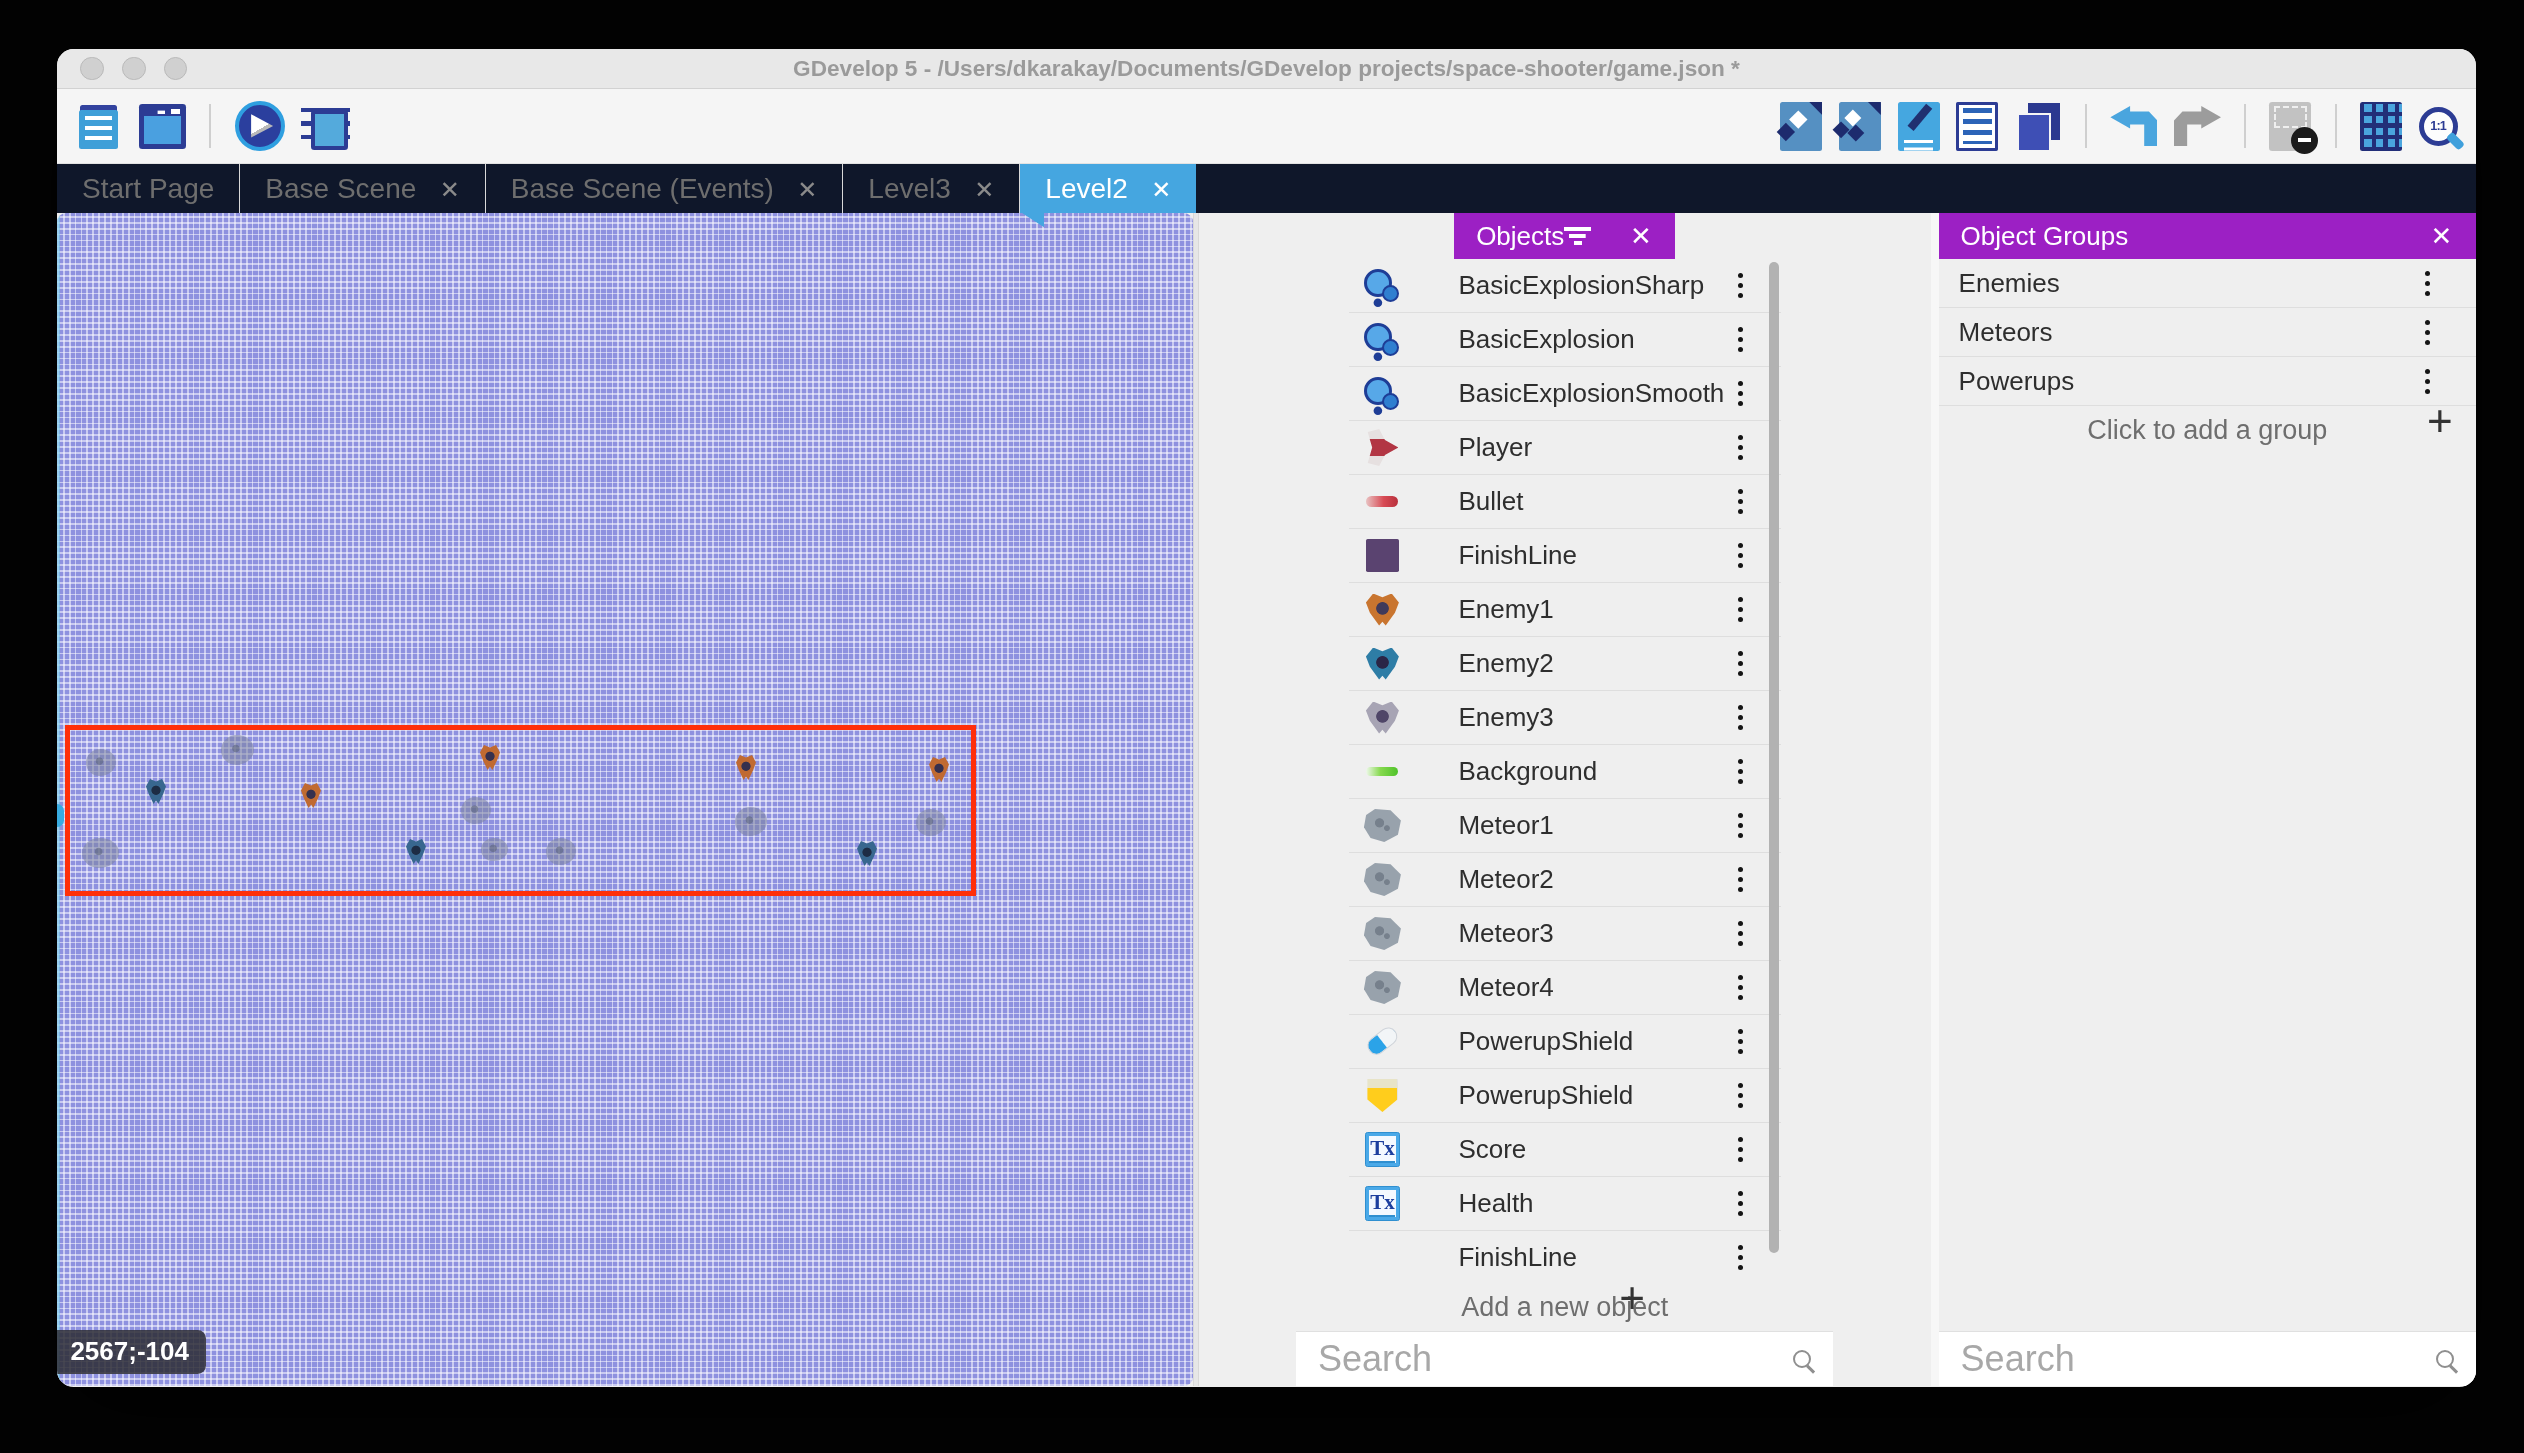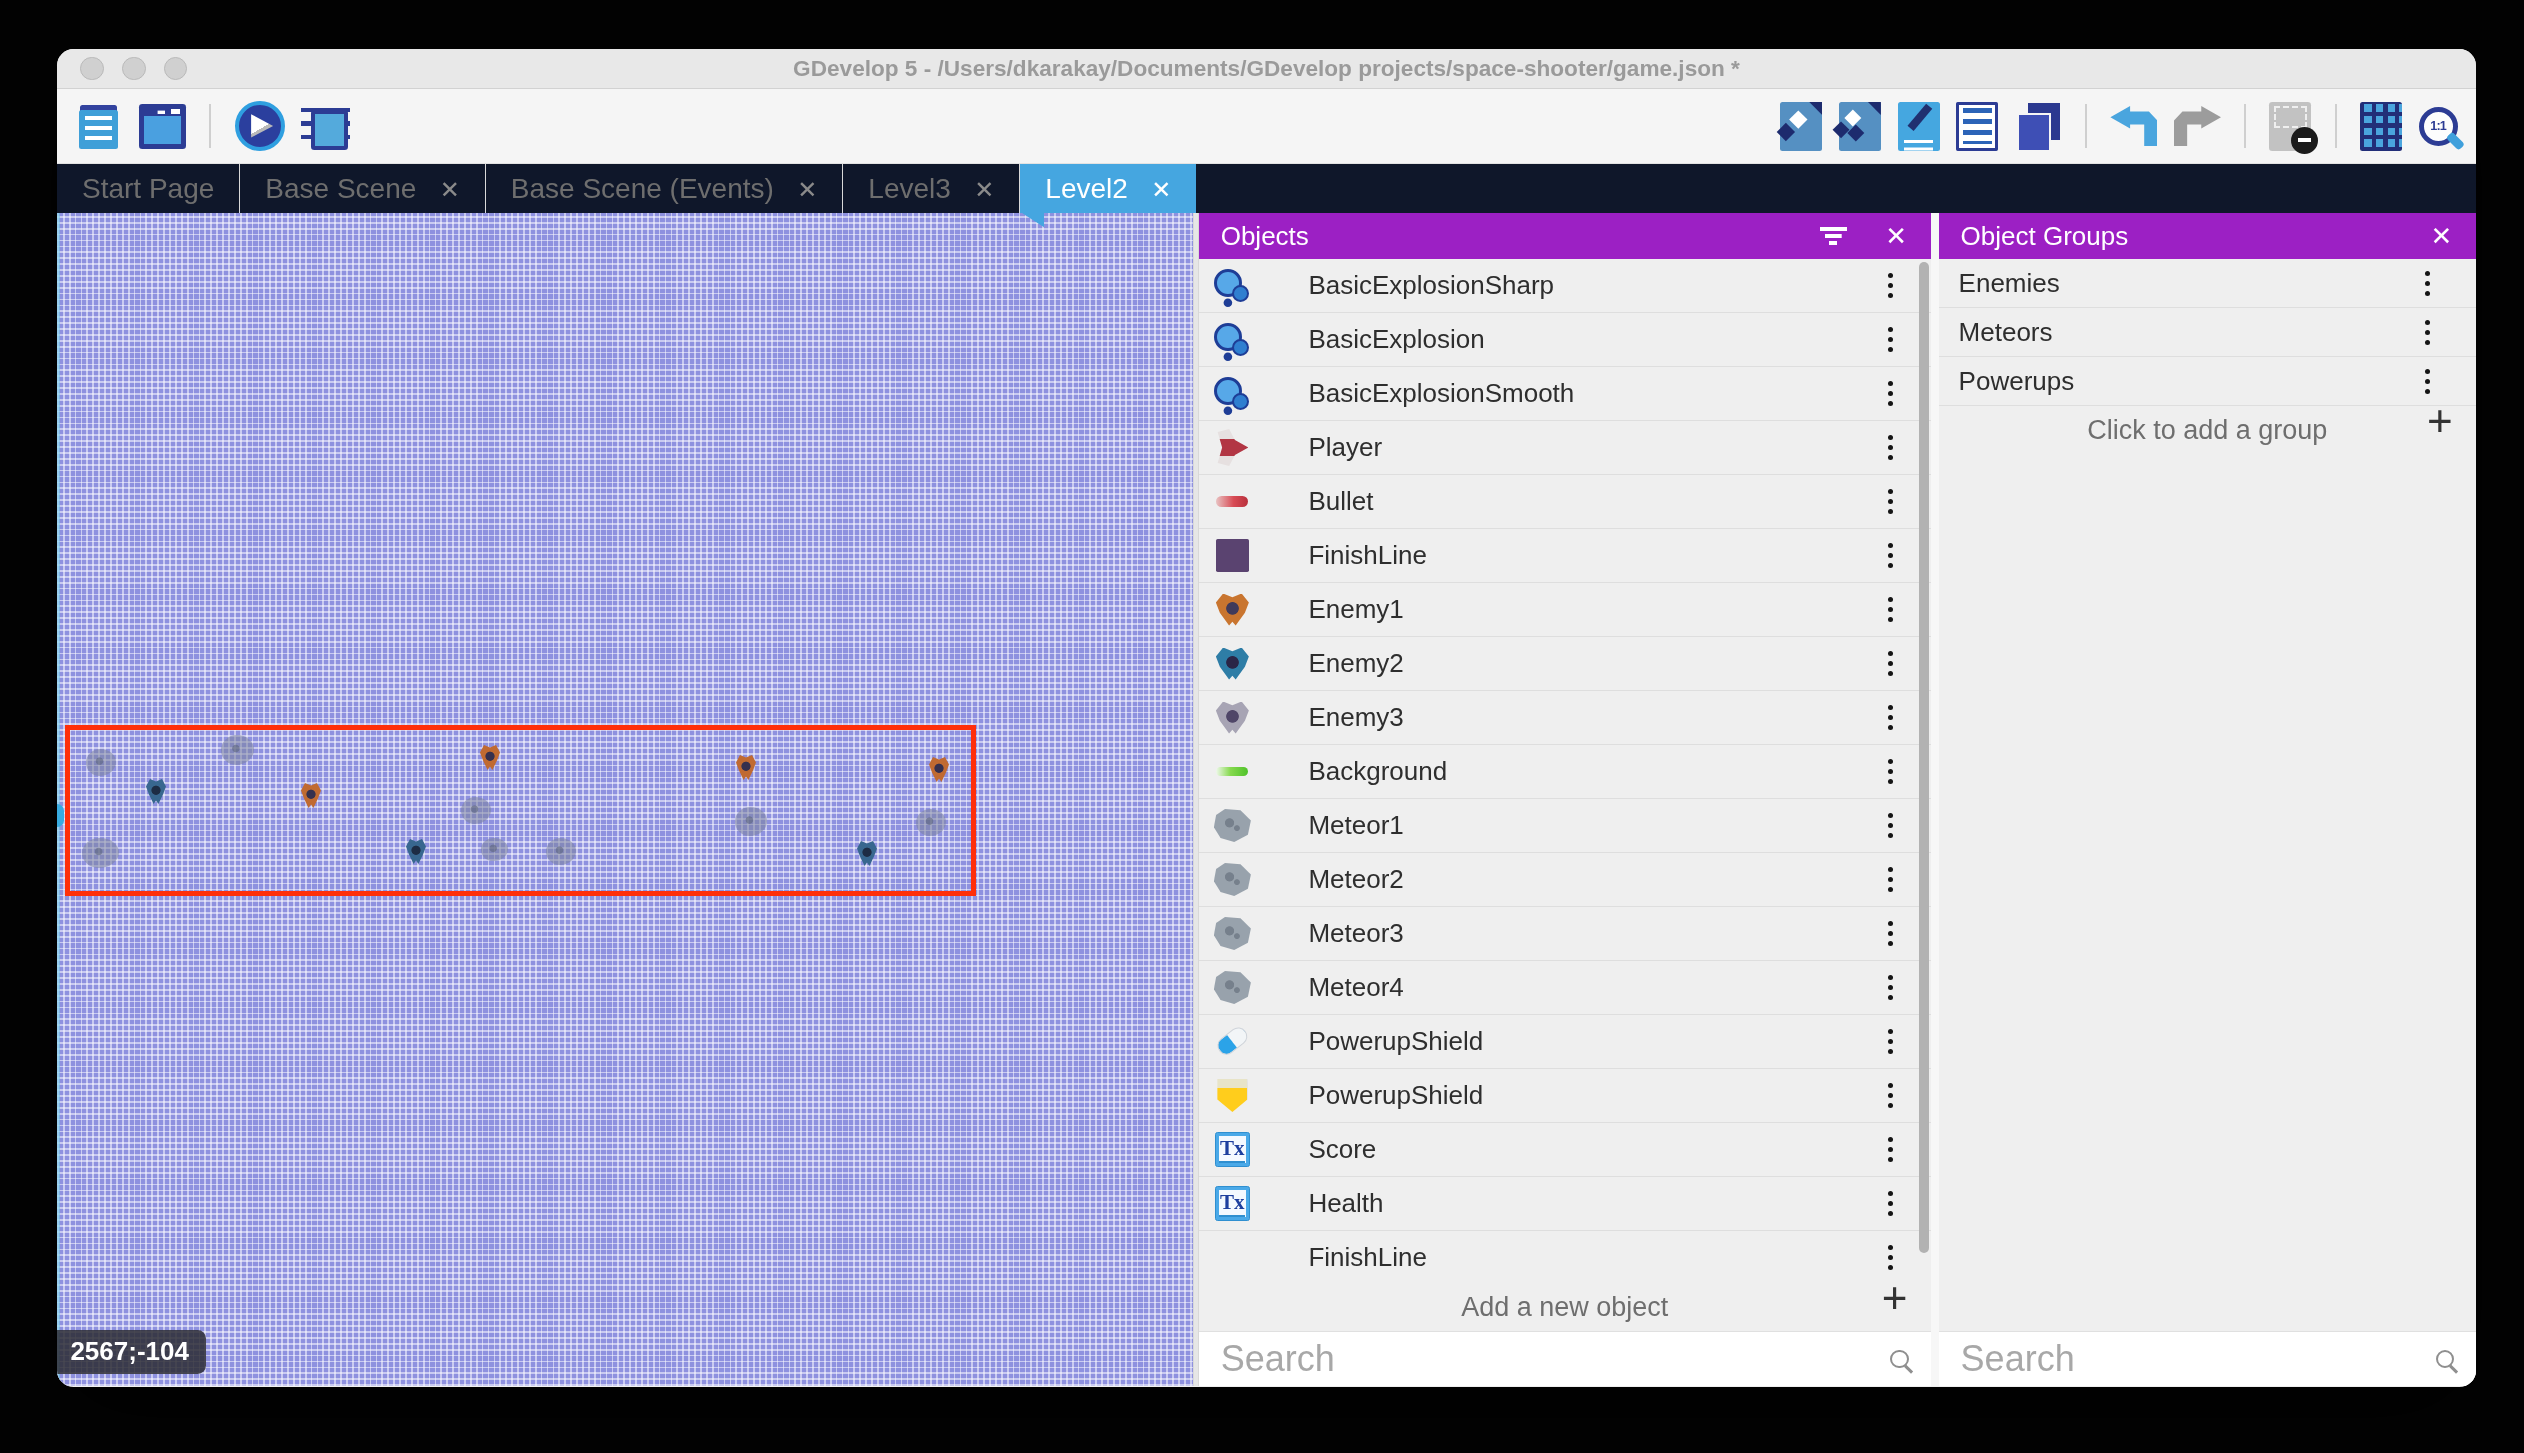--- a/index.html
+++ b/index.html
@@ -93,40 +93,40 @@
   .tab.active .tab-x::before { color:#fff; }
   .tab.active::after { content:""; position:absolute; left:1.7px; top:100%; width:22px; height:14.2px;
     background:#45a6e0; clip-path:polygon(0 0,100% 0,100% 100%); z-index:5; }
 
   
   .main { display:flex; height:calc(100% - 165px); }
 
   .canvas { width:1212px; position:relative; overflow:hidden;
     background-color:#8e91df;
     background-image:repeating-linear-gradient(0deg, rgba(250,250,255,.55) 0 1.7px, transparent 1.7px 5.9px),
-                     repeating-linear-gradient(90deg, rgba(250,250,255,.55) 0 1.7px, transparent 1.7px 5.9px); }
+                     repeating-linear-gradient(90deg, rgba(250,250,255,.55) 0 1.7px, transparent 1.7px 5.9px);border-radius:9px; }
   .canvas-edge { position:absolute; left:0; top:0; bottom:0; width:3.3px; background:rgba(110,205,235,.55); }
   .sel-rect { position:absolute; border:5.9px solid #ff2f0a; }
   .inst { position:absolute; }
   .inst-meteor { background:radial-gradient(circle at 45% 45%, rgba(88,96,120,.55) 0 3.3px, transparent 4.2px),
     rgba(124,131,158,.55); border-radius:48% 52% 55% 45% / 50% 48% 52% 50%; }
   .inst-enemy-orange, .inst-enemy-blue {
     clip-path:polygon(50% 10%,80% 0,100% 30%,85% 62%,62% 100%,50% 86%,38% 100%,15% 62%,0 30%,20% 0); }
   .inst-enemy-orange { background:radial-gradient(circle at 50% 45%, #35304e 0 4.2px, transparent 5px), #c06a31; }
   .inst-enemy-blue { background:radial-gradient(circle at 50% 45%, #1d2c44 0 4.2px, transparent 5px), #38678f; }
   .inst-capsule { background:#38abe0; border-radius:6.7px; }
   .coord-chip { position:absolute; left:0; bottom:11.7px; background:rgba(44,44,52,.85);
     color:#fff; font-size:26px; font-weight:bold; padding:5.9px 16.7px 7.5px 13.4px; border-radius:0 8.4px 8.4px 0; }
 
   .v-divider { width:5.9px; background:#e6e6e6; border-left:0.8px solid #d8d8d8; border-right:0.8px solid #d8d8d8; }
   .panel-gap { width:8.4px; background:#f7f7f7; }
 
   
   .panel { display:flex; flex-direction:column; background:#efefef; }
-  .panel-objects { width:781px; }
+  .panel-objects { width:781px;align-items:center; }
   .panel-groups { flex:1; }
   .panel-header { height:46px; background:#9c20c4; display:flex; align-items:center;
     padding:0 22px; flex:0 0 auto; }
   .panel-title { color:#fff; font-size:26px; flex:1; }
   .flt { width:27px; height:18.4px; margin-right:37px;
     background:linear-gradient(#fff,#fff) top center/27px 4.2px no-repeat,
                linear-gradient(#fff,#fff) center/16.7px 4.2px no-repeat,
                linear-gradient(#fff,#fff) bottom center/8.4px 4.2px no-repeat; }
   .panel-x { width:25px; text-align:center; }
   .panel-x::before { content:"✕"; color:#fff; font-size:26px; }

